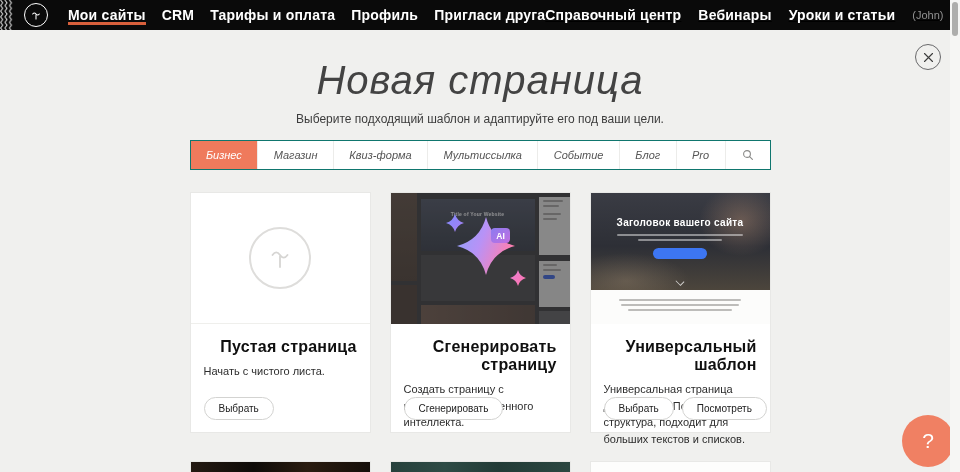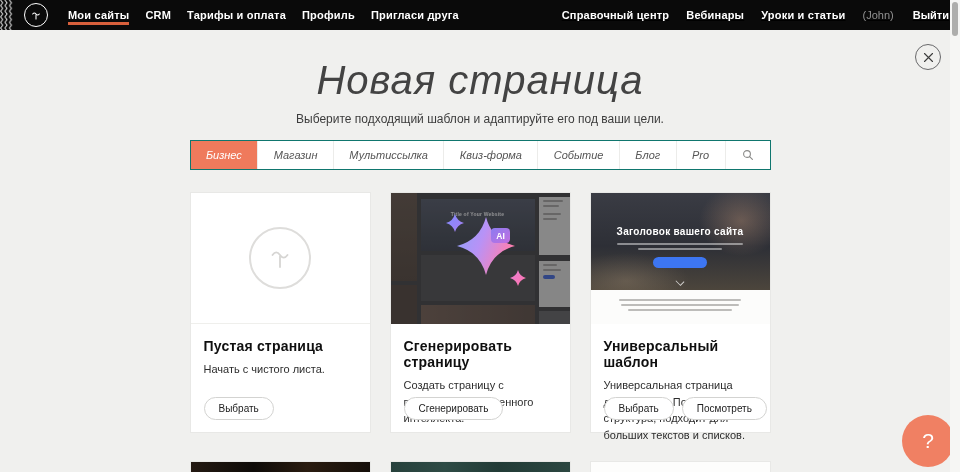--- a/index.html
+++ b/index.html
@@ -19,21 +19,21 @@
   .pattern-strip { width:13px; height:30px; flex:0 0 13px; }
   .logo-btn {
     width:24px; height:24px; border:1.5px solid #fff; border-radius:50%;
     margin-left:11px; flex:0 0 24px;
     display:flex; align-items:center; justify-content:center;
   }
   .nav-left { display:flex; align-items:center; margin-left:20px; gap:16px; height:30px; }
   .nav-right { display:flex; align-items:center; margin-left:auto; gap:17px; margin-right:1px; height:30px;text-decoration:underline; }
   .nav-item {
     position:relative; height:20px; display:flex; align-items:center;
-    font-size:11px; font-weight:bold; color:#fff; letter-spacing:.2px; cursor:pointer;
+    font-size:14px; font-weight:bold; color:#fff; letter-spacing:.2px; cursor:pointer;
     white-space:nowrap;
   }
   .nav-item.active::after {
     content:""; position:absolute; left:0; right:0; bottom:0; height:3px; background:#d8603c;
   }
   .account { display:flex; gap:19px; align-items:center; height:30px; cursor:pointer; }
   .account .acc-name { font-size:11px; color:#929292; font-weight:normal; }
   .account .acc-logout { font-size:11px; color:#fff; font-weight:bold; }
 
   
@@ -107,37 +107,37 @@
 
   
   .thumb-template { background:#fff; }
   .hero {
     height:97px; position:relative;
     background:
       radial-gradient(60px 50px at 150px 28px, rgba(196,150,118,.38), transparent 70%),
       radial-gradient(90px 40px at 35px 88px, rgba(170,148,122,.32), transparent 70%),
       linear-gradient(180deg,#3a3c44 0%, #2d2f36 55%, #4c453c 100%);
   }
-  .hero-heading { padding-top:33px; text-align:center; color:#fff; font-size:10px; font-weight:bold; letter-spacing:.3px; }
+  .hero-heading { padding-top:24px; text-align:center; color:#fff; font-size:10px; font-weight:bold; letter-spacing:.3px; }
   .hero-subline { height:2px; background:rgba(255,255,255,.45); border-radius:1px; margin:0 auto; }
   .hs1 { width:126px; margin-top:6px; }
   .hs2 { width:84px; margin-top:3px; }
   .hero-cta { width:54px; height:11px; border-radius:6px; background:#3d76f2; margin:7px auto 0; border:none; cursor:pointer; display:block; }
   .hero-chevron {
     position:absolute; left:50%; bottom:5px; width:7px; height:7px;
     border-right:1.2px solid rgba(255,255,255,.75); border-bottom:1.2px solid rgba(255,255,255,.75);
     transform:translateX(-50%) rotate(45deg) scale(1,.8);
   }
   .template-strip { height:34px; background:#fcfcfb; display:flex; flex-direction:column; align-items:center; padding-top:9px; gap:3px; }
   .para-line { height:2px; background:#bdbcba; border-radius:1px; }
   .p1 { width:122px; } .p2 { width:118px; } .p3 { width:104px; }
 
   
   .card-body { padding:14px 13px 0; }
-  .card-title { font-size:14px; font-weight:bold; color:#0f0f0f; letter-spacing:.2px; }
+  .card-title { font-size:16px; font-weight:bold; color:#0f0f0f; letter-spacing:.2px;text-align:right; }
   .card-desc { font-size:11px; color:#2d2d2d; line-height:1.5; margin-top:7px; padding-right:4px; }
   .card-actions { position:absolute; left:13px; bottom:12px; display:flex; gap:8px; }
   .pill-btn {
     height:23px; padding:0 14px; border:1px solid #d3d3d1; border-radius:12px;
     background:#fff; font-size:10px; color:#222; font-family:inherit; cursor:pointer;
     display:flex; align-items:center;
   }
 
   
   .thumb-dark1 { height:131px; background:linear-gradient(90deg,#241a12,#0e0b08 35%,#2a1c10 65%,#140e09); }
@@ -194,22 +194,22 @@
   </svg>
 </button>
 
 <main class="content">
   <h1 class="page-title">Новая страница</h1>
   <p class="page-subtitle">Выберите подходящий шаблон и адаптируйте его под ваши цели.</p>
 
   <div class="tabs">
     <div class="tab active">Бизнес</div>
     <div class="tab">Магазин</div>
+    <div class="tab">Квиз-форма</div>
     <div class="tab">Мультиссылка</div>
-    <div class="tab">Квиз-форма</div>
     <div class="tab">Событие</div>
     <div class="tab">Блог</div>
     <div class="tab">Pro</div>
     <div class="tab tab-search">
       <svg width="12" height="12" viewBox="0 0 12 12">
         <circle cx="5" cy="5" r="3.4" fill="none" stroke="#8a8a88" stroke-width="1.1"></circle>
         <path d="M7.6 7.6 L10.4 10.4" stroke="#8a8a88" stroke-width="1.1" stroke-linecap="round"></path>
       </svg>
     </div>
   </div>

